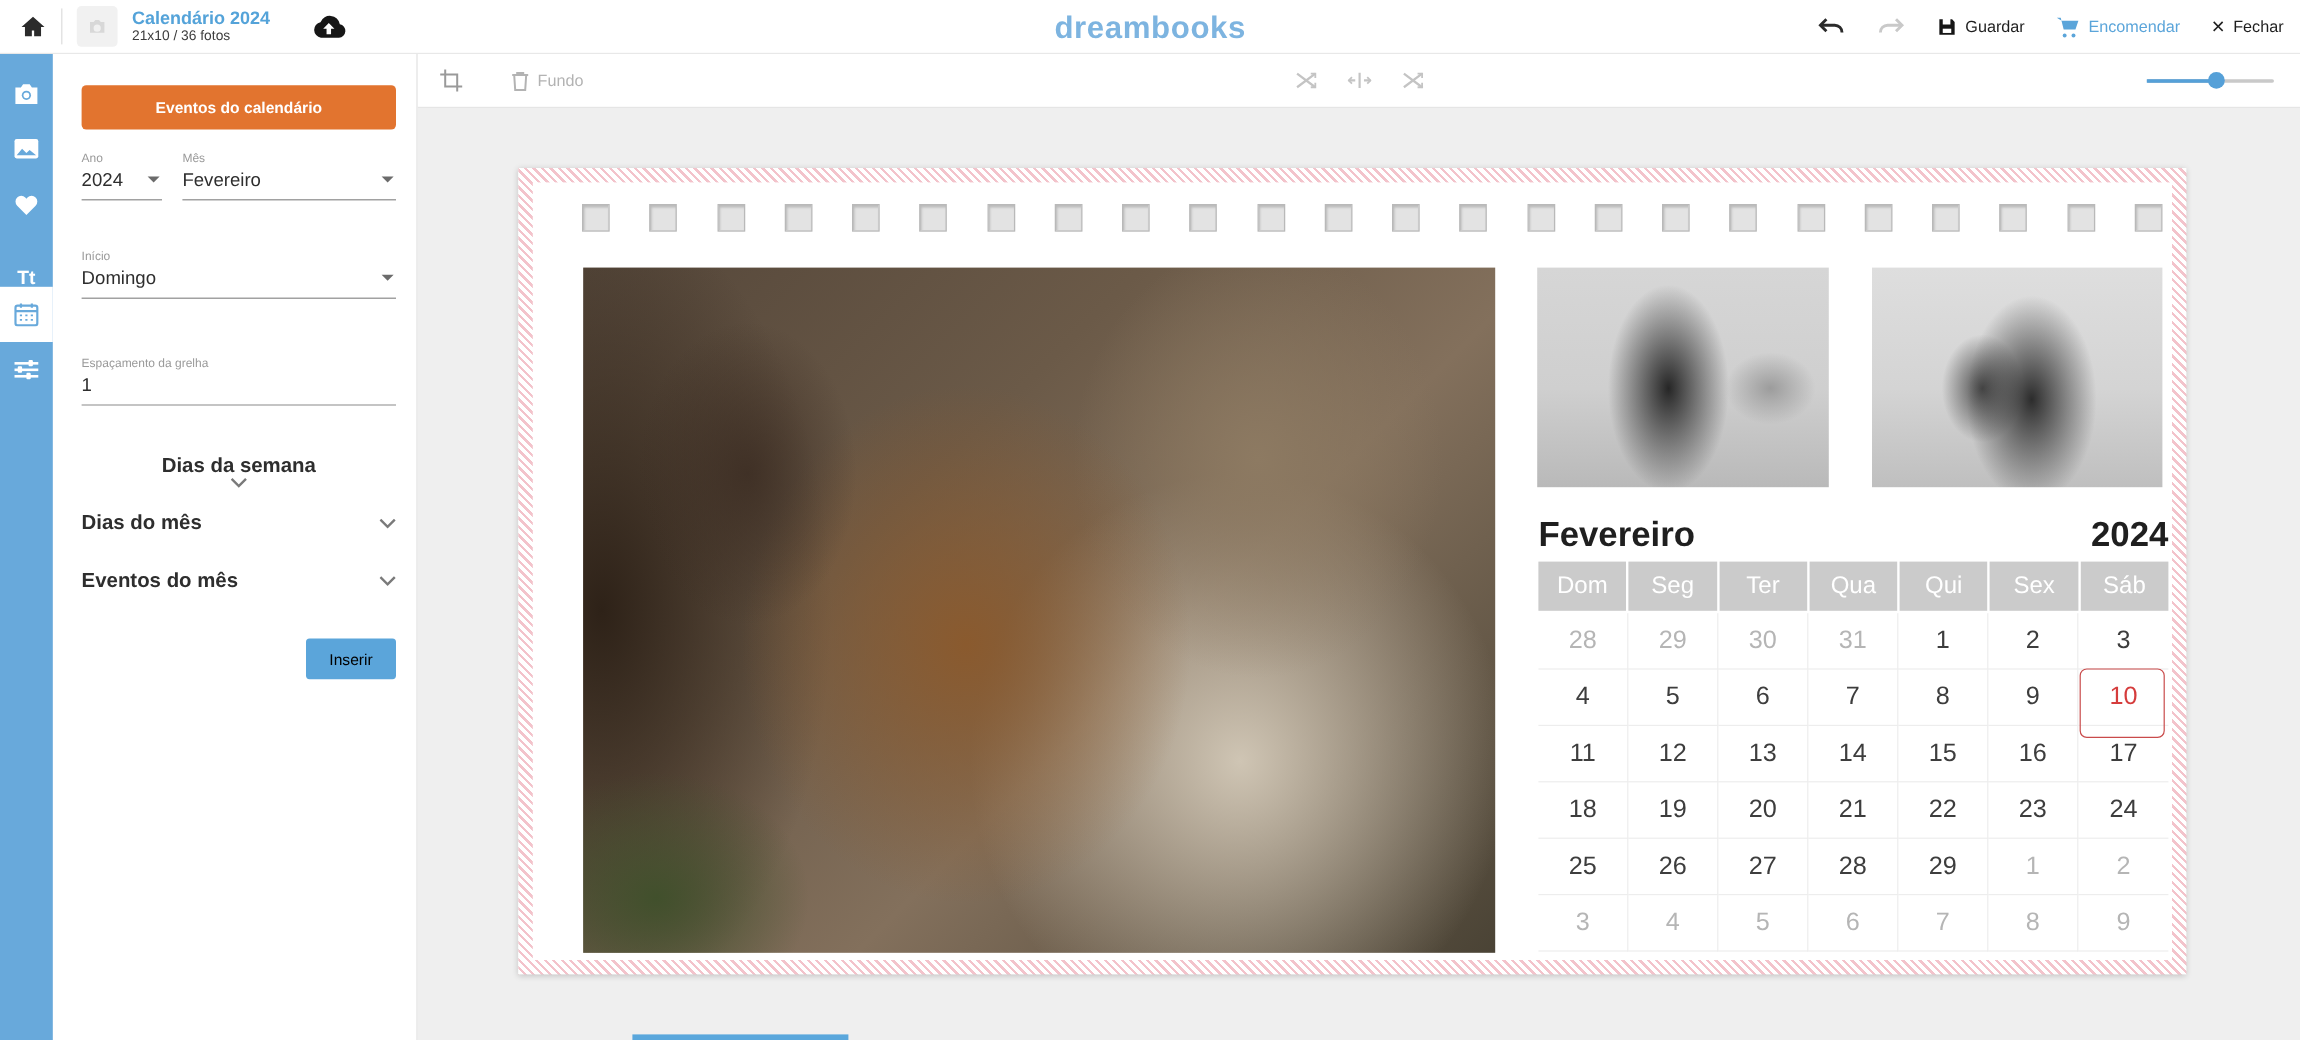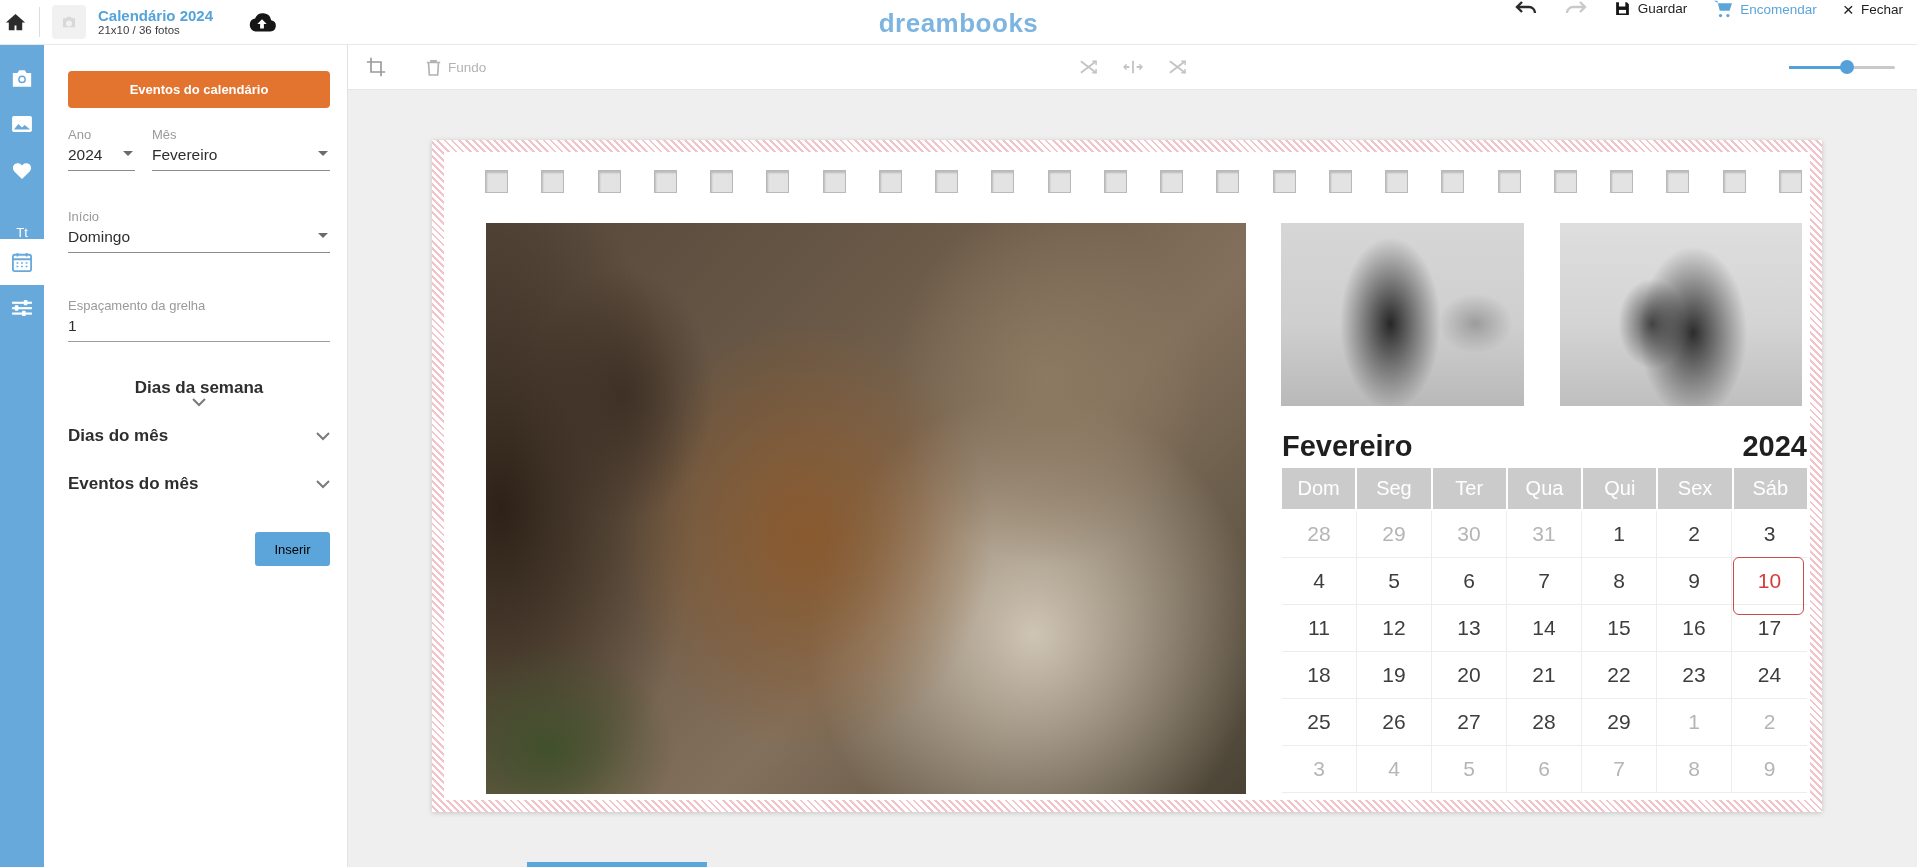--- a/index.html
+++ b/index.html
@@ -3,55 +3,55 @@
 <meta charset="utf-8">
 <style>
   * { margin:0; padding:0; box-sizing:border-box; }
   html,body { width:1917px; height:867px; overflow:hidden; background:#fff;
     font-family:"Liberation Sans", sans-serif; }
   #app { position:relative; width:1917px; height:867px; }
 
   
   .header { position:absolute; top:0; left:0; width:100%; height:45px; background:#fff;
     border-bottom:1px solid #e8e8e8; display:flex; align-items:center; z-index:20; }
-  .header-left { display:flex; align-items:center; gap:12px; padding-left:4px; }
+  .header-left { display:flex; align-items:center; gap:12px; padding-left:16px; }
   .h-divider { width:1px; height:30px; background:#ddd; }
   .proj-thumb { width:34px; height:34px; background:#f1f1f1; border-radius:4px;
     display:flex; align-items:center; justify-content:center; color:#d8d8d8; }
   .proj-meta { display:flex; flex-direction:column; line-height:1.15; }
   .proj-title { color:#54a3d9; font-weight:bold; font-size:15px; }
   .proj-sub { color:#3c3c3c; font-size:11.5px; }
   .cloud-btn { margin-left:22px; cursor:pointer; }
   .logo { position:absolute; left:50%; transform:translateX(-50%); top:8px;
     font-size:26px; font-weight:bold; color:#7db4e0; letter-spacing:0.5px;text-align:right; }
   .header-right { position:absolute; right:14px; top:0; height:45px; display:flex;
-    align-items:flex-start; gap:26px; }
+    align-items:center; gap:26px; }
   .hbtn { display:flex; align-items:center; gap:7px; font-size:13.5px; color:#1e1e1e;
     cursor:pointer; white-space:nowrap; }
   .hbtn.blue { color:#5ba5da; }
   .icon-undo { color:#2b2b2b; }
   .icon-redo { color:#c9c9c9; }
   .x-glyph { font-size:19px; color:#1e1e1e; line-height:1; }
 
   
   .sidebar { position:absolute; top:45px; left:0; width:44px; height:822px; background:#68a9db; z-index:10; }
   .side-item { width:44px; height:46px; display:flex; align-items:center; justify-content:center;
     color:#fff; cursor:pointer; }
   .side-item.active { background:#fff; color:#68a9db; }
   .side-item:first-child { margin-top:10px; }
-  .tt-glyph { font-weight:normal; font-size:13px;margin-top:33px; }
+  .tt-glyph { font-weight:bold; font-size:16px;margin-top:33px; }
 
   
   .panel { position:absolute; top:45px; left:44px; width:304px; height:822px; background:#fff;
     border-right:1px solid #e2e2e2; z-index:5; }
   .events-btn { position:absolute; left:24px; top:26px; width:262px; height:37px;
     background:#e2742f; border:none; border-radius:4px; color:#fff; font-weight:bold;
     font-size:13px; cursor:pointer; font-family:inherit; }
   .field { position:absolute; }
-  .f-label { font-size:13px; color:#9a9a9a; margin-bottom:4px; }
+  .f-label { font-size:10px; color:#9a9a9a; margin-bottom:4px; }
   .f-value { font-size:15.5px; color:#2e2e2e; padding-bottom:6px; border-bottom:1px solid #8b8b8b;
     position:relative; cursor:pointer; }
   .f-arrow { position:absolute; right:2px; top:5px; width:0; height:0;
     border-left:5px solid transparent; border-right:5px solid transparent; border-top:5px solid #6b6b6b; }
   .section { position:absolute; left:24px; width:262px; display:flex; align-items:center;
     justify-content:space-between; cursor:pointer; }
   .section-label { font-size:17px; font-weight:bold; color:#2e2e2e; }
   .insert-btn { position:absolute; left:211px; top:487px; width:75px; height:34px;
     background:#5ba5da; border:none; border-radius:3px; color:#000000; font-weight:normal;
     font-size:13px; cursor:pointer; font-family:inherit; }

